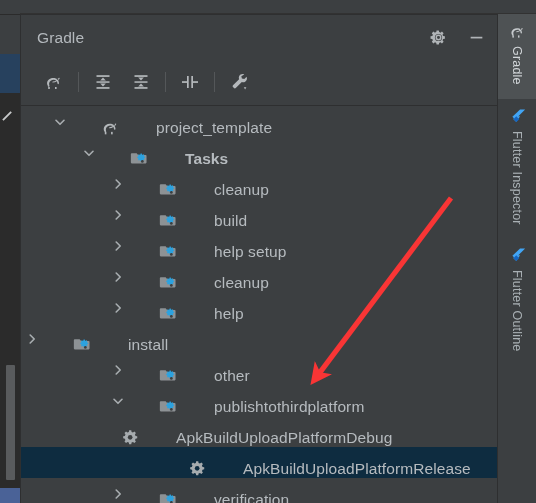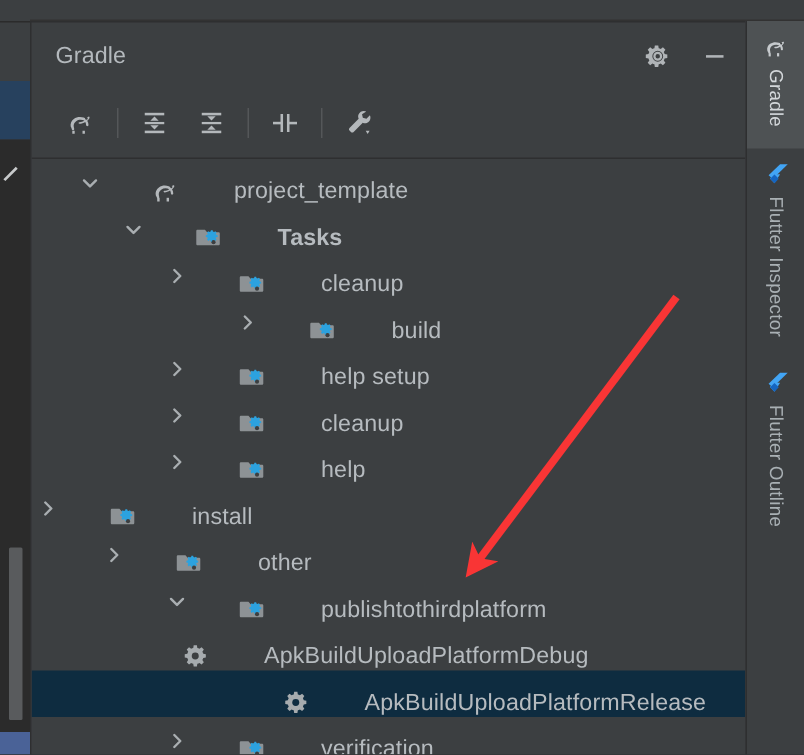--- a/index.html
+++ b/index.html
@@ -298,21 +298,21 @@
           </span>
           <span class="node-ico">
             <svg width="19" height="19" viewBox="0 0 20 20">
               <path fill="#8d9295" d="M1.8 4.4h5.2l1.5 1.8h8.0c.5 0 .9.4.9.9v7.2c0 .5-.4.9-.9.9H1.8c-.5 0-.9-.4-.9-.9V5.3c0-.5.4-.9.9-.9z"></path>
               <path fill="#2ca2df" d="M13.3 10.6l1.0-.18a3.1 3.1 0 0 1 .36-.86l-.58-.84.92-.92.84.58c.27-.16.56-.28.86-.36l.18-1.0h1.3l.18 1.0c.3.08.59.2.86.36l.84-.58.92.92-.58.84c.16.27.28.56.36.86l1.0.18v1.3l-1.0.18c-.8.3-.2.59-.36.86l.58.84-.92.92-.84-.58a3.1 3.1 0 0 1-.86.36l-.18 1.0h-1.3l-.18-1.0a3.1 3.1 0 0 1-.86-.36l-.84.58-.92-.92.58-.84a3.1 3.1 0 0 1-.36-.86l-1.0-.18z" transform="translate(-5.4,-2.2) scale(0.98)"></path>
               <circle cx="13.0" cy="13.1" r="1.45" fill="#3c3f41"></circle>
             </svg>
           </span>
           <span class="node-label">cleanup</span>
         </div>
-        <div class="tree-row" style="padding-left: 86px; margin-left: 47px;">
+        <div class="tree-row" style="padding-left: 86px;">
           <span class="twisty">
             <svg width="14" height="14" viewBox="0 0 14 14">
               <path fill="none" stroke="#a9aeb1" stroke-width="1.6" stroke-linecap="round" stroke-linejoin="round" d="M5.2 3 L9.2 7 L5.2 11"></path>
             </svg>
           </span>
           <span class="node-ico">
             <svg width="19" height="19" viewBox="0 0 20 20">
               <path fill="#8d9295" d="M1.8 4.4h5.2l1.5 1.8h8.0c.5 0 .9.4.9.9v7.2c0 .5-.4.9-.9.9H1.8c-.5 0-.9-.4-.9-.9V5.3c0-.5.4-.9.9-.9z"></path>
               <path fill="#2ca2df" d="M13.3 10.6l1.0-.18a3.1 3.1 0 0 1 .36-.86l-.58-.84.92-.92.84.58c.27-.16.56-.28.86-.36l.18-1.0h1.3l.18 1.0c.3.08.59.2.86.36l.84-.58.92.92-.58.84c.16.27.28.56.36.86l1.0.18v1.3l-1.0.18c-.8.3-.2.59-.36.86l.58.84-.92.92-.84-.58a3.1 3.1 0 0 1-.86.36l-.18 1.0h-1.3l-.18-1.0a3.1 3.1 0 0 1-.86-.36l-.84.58-.92-.92.58-.84a3.1 3.1 0 0 1-.36-.86l-1.0-.18z" transform="translate(-5.4,-2.2) scale(0.98)"></path>
               <circle cx="13.0" cy="13.1" r="1.45" fill="#3c3f41"></circle>
@@ -373,21 +373,21 @@
           </span>
           <span class="node-ico">
             <svg width="19" height="19" viewBox="0 0 20 20">
               <path fill="#8d9295" d="M1.8 4.4h5.2l1.5 1.8h8.0c.5 0 .9.4.9.9v7.2c0 .5-.4.9-.9.9H1.8c-.5 0-.9-.4-.9-.9V5.3c0-.5.4-.9.9-.9z"></path>
               <path fill="#2ca2df" d="M13.3 10.6l1.0-.18a3.1 3.1 0 0 1 .36-.86l-.58-.84.92-.92.84.58c.27-.16.56-.28.86-.36l.18-1.0h1.3l.18 1.0c.3.08.59.2.86.36l.84-.58.92.92-.58.84c.16.27.28.56.36.86l1.0.18v1.3l-1.0.18c-.8.3-.2.59-.36.86l.58.84-.92.92-.84-.58a3.1 3.1 0 0 1-.86.36l-.18 1.0h-1.3l-.18-1.0a3.1 3.1 0 0 1-.86-.36l-.84.58-.92-.92.58-.84a3.1 3.1 0 0 1-.36-.86l-1.0-.18z" transform="translate(-5.4,-2.2) scale(0.98)"></path>
               <circle cx="13.0" cy="13.1" r="1.45" fill="#3c3f41"></circle>
             </svg>
           </span>
           <span class="node-label">install</span>
         </div>
-        <div class="tree-row" style="padding-left: 44px;">
+        <div class="tree-row" style="padding-left: 86px;">
           <span class="twisty">
             <svg width="14" height="14" viewBox="0 0 14 14">
               <path fill="none" stroke="#a9aeb1" stroke-width="1.6" stroke-linecap="round" stroke-linejoin="round" d="M5.2 3 L9.2 7 L5.2 11"></path>
             </svg>
           </span>
           <span class="node-ico">
             <svg width="19" height="19" viewBox="0 0 20 20">
               <path fill="#8d9295" d="M1.8 4.4h5.2l1.5 1.8h8.0c.5 0 .9.4.9.9v7.2c0 .5-.4.9-.9.9H1.8c-.5 0-.9-.4-.9-.9V5.3c0-.5.4-.9.9-.9z"></path>
               <path fill="#2ca2df" d="M13.3 10.6l1.0-.18a3.1 3.1 0 0 1 .36-.86l-.58-.84.92-.92.84.58c.27-.16.56-.28.86-.36l.18-1.0h1.3l.18 1.0c.3.08.59.2.86.36l.84-.58.92.92-.58.84c.16.27.28.56.36.86l1.0.18v1.3l-1.0.18c-.8.3-.2.59-.36.86l.58.84-.92.92-.84-.58a3.1 3.1 0 0 1-.86.36l-.18 1.0h-1.3l-.18-1.0a3.1 3.1 0 0 1-.86-.36l-.84.58-.92-.92.58-.84a3.1 3.1 0 0 1-.36-.86l-1.0-.18z" transform="translate(-5.4,-2.2) scale(0.98)"></path>
               <circle cx="13.0" cy="13.1" r="1.45" fill="#3c3f41"></circle>

